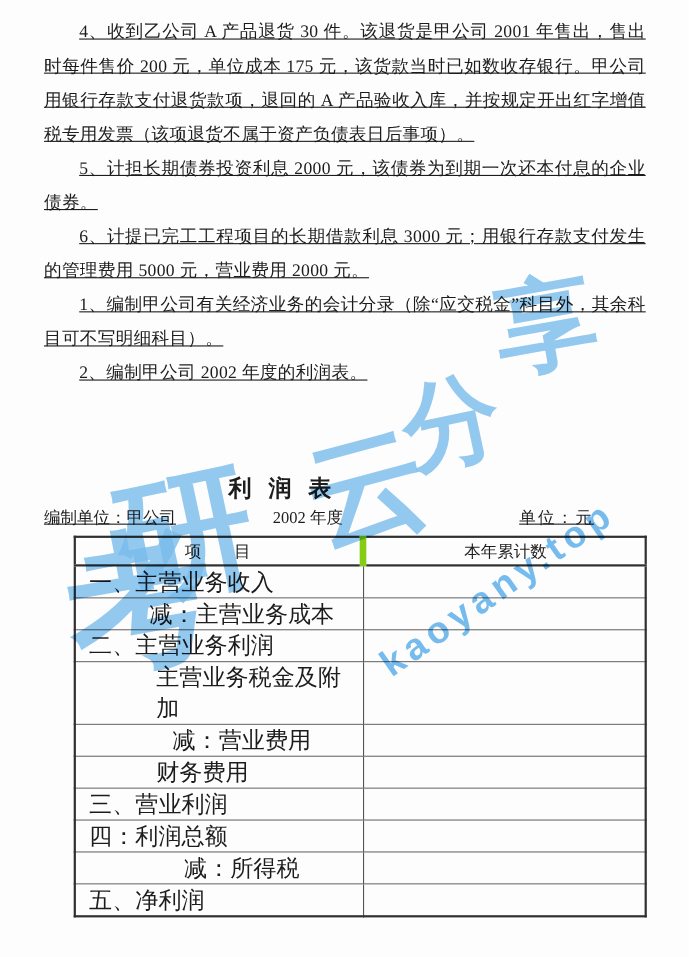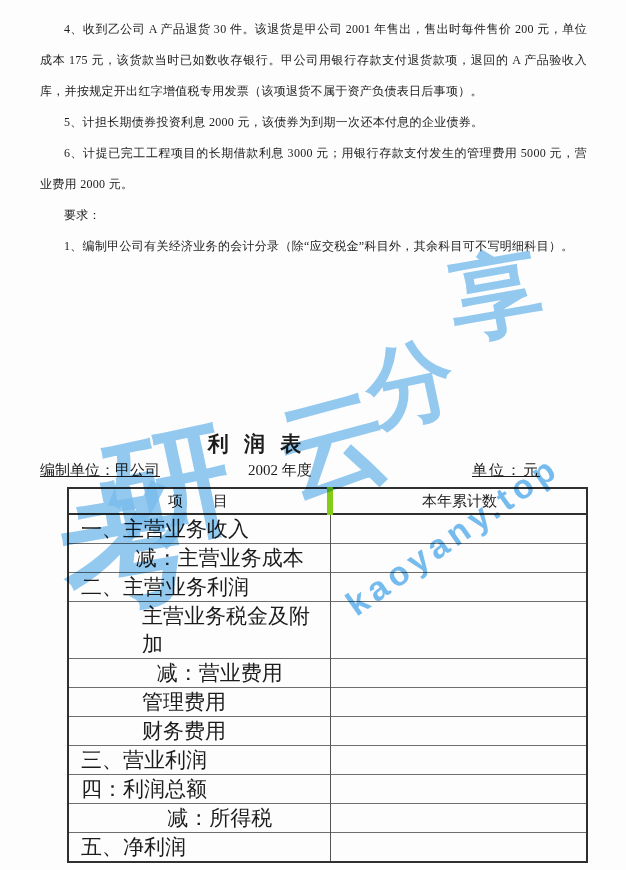--- a/index.html
+++ b/index.html
@@ -13,25 +13,26 @@
   }
   .page { position: absolute; inset: 0; }
 
   
   .body-text {
     position: absolute;
     left: 40px; top: 14px; width: 547px;
   }
   .body-text p {
     margin: 0;
-    font-size: 12px;
+    font-size: 16px;
     line-height: 31px;
     text-indent: 2em;
     text-align: justify;
     letter-spacing: 0.3px;
+    text-decoration: underline;
   }
 
   
   .stmt-title {
     position: absolute;
     left: 0; top: 430px; width: 514px;
     text-align: center;
     font-size: 21px;
     font-weight: bold;
     letter-spacing: 5px;
@@ -111,22 +112,22 @@
 </style>
 </head>
 <body>
 
 <div class="page">
 
   <div class="body-text" id="paragraphs">
       <p>4、收到乙公司 A 产品退货 30 件。该退货是甲公司 2001 年售出，售出时每件售价 200 元，单位成本 175 元，该货款当时已如数收存银行。甲公司用银行存款支付退货款项，退回的 A 产品验收入库，并按规定开出红字增值税专用发票（该项退货不属于资产负债表日后事项）。</p>
       <p>5、计担长期债券投资利息 2000 元，该债券为到期一次还本付息的企业债券。</p>
       <p>6、计提已完工工程项目的长期借款利息 3000 元；用银行存款支付发生的管理费用 5000 元，营业费用 2000 元。</p>
-      <p>要求：</p>
       <p>1、编制甲公司有关经济业务的会计分录（除“应交税金”科目外，其余科目可不写明细科目）。</p>
+      <p>2、编制甲公司 2002 年度的利润表。</p>
     </div>
 
   <div class="stmt-title">利 润 表</div>
 
   <div class="stmt-meta">
     <span class="meta-prepared">编制单位：甲公司</span>
     <span class="meta-period">2002 年度</span>
     <span class="meta-unit">单位：元</span>
   </div>
 
@@ -152,24 +153,20 @@
         </tr>
         <tr>
           <td class="label ind2">主营业务税金及附加</td>
           <td class="value"></td>
         </tr>
         <tr>
           <td class="label ind1">减：营业费用</td>
           <td class="value"></td>
         </tr>
         <tr>
-          <td class="label ind2">管理费用</td>
-          <td class="value"></td>
-        </tr>
-        <tr>
           <td class="label ind2">财务费用</td>
           <td class="value"></td>
         </tr>
         <tr>
           <td class="label ind0">三、营业利润</td>
           <td class="value"></td>
         </tr>
         <tr>
           <td class="label ind0">四：利润总额</td>
           <td class="value"></td>

